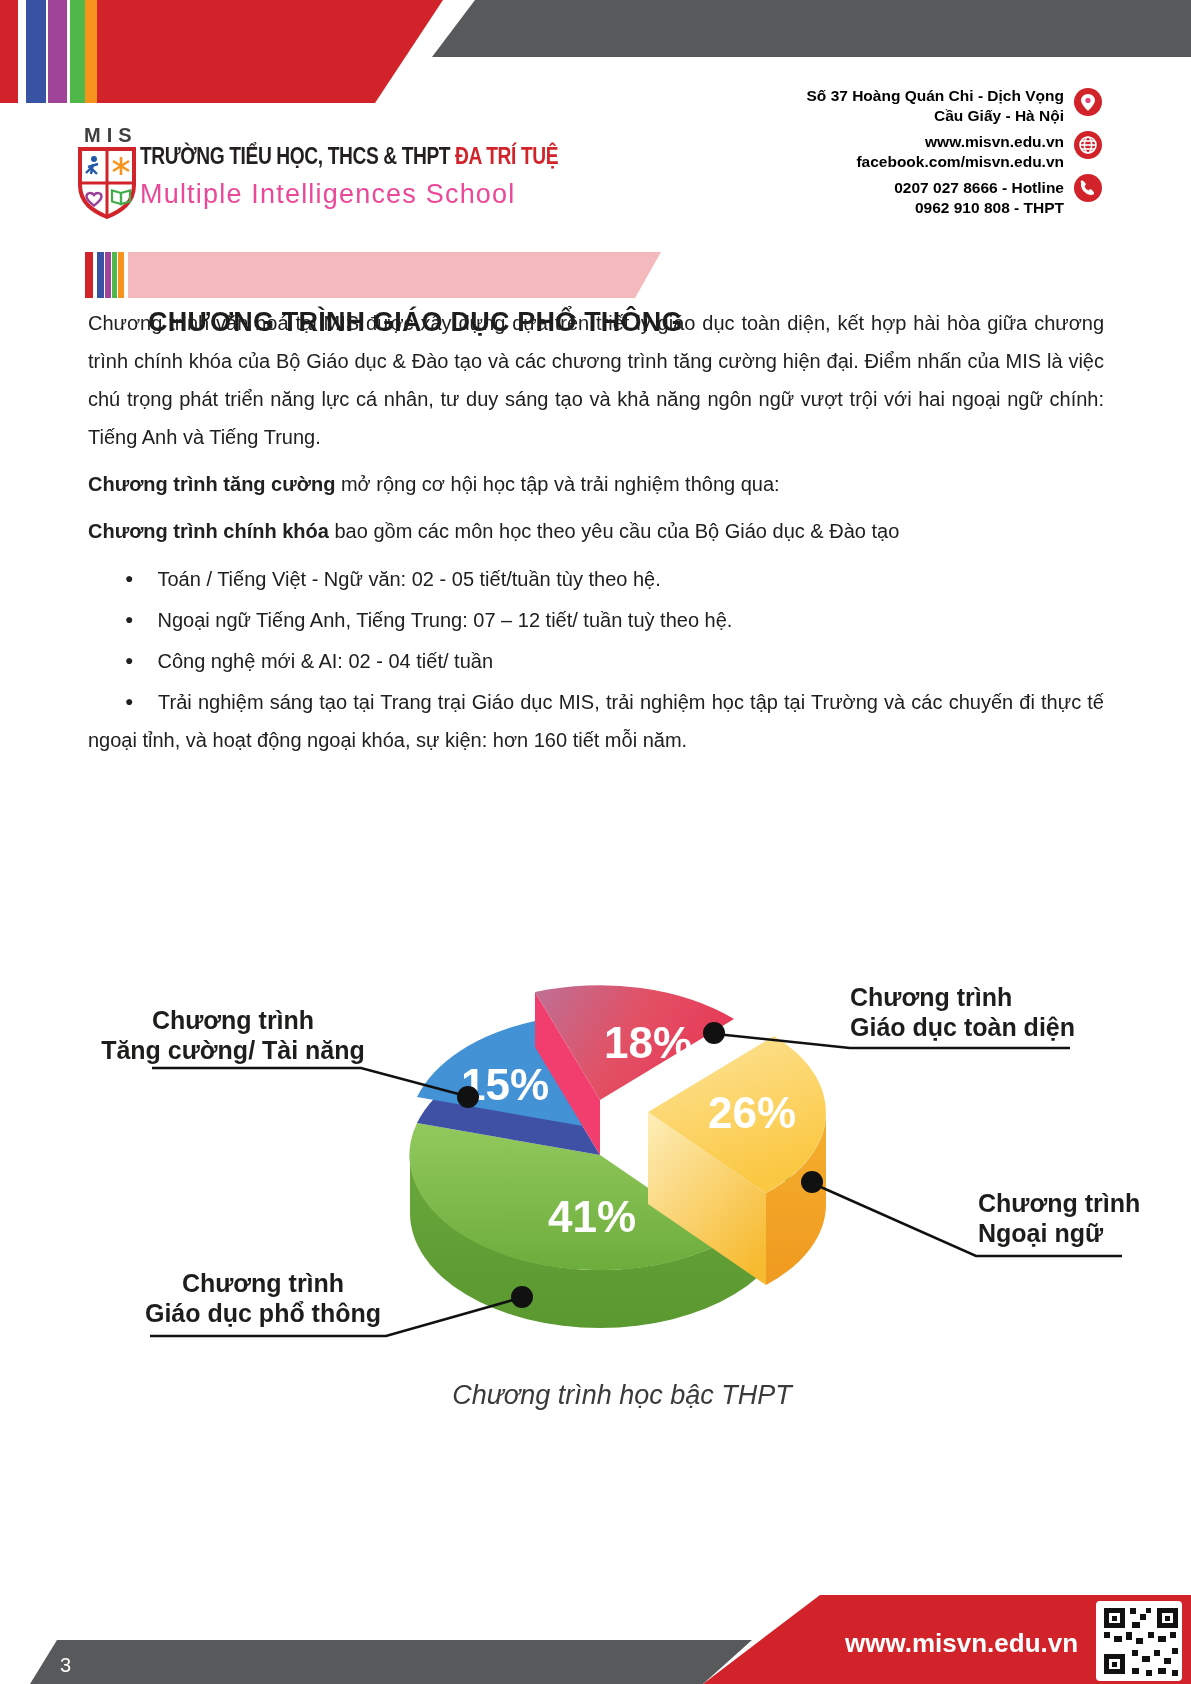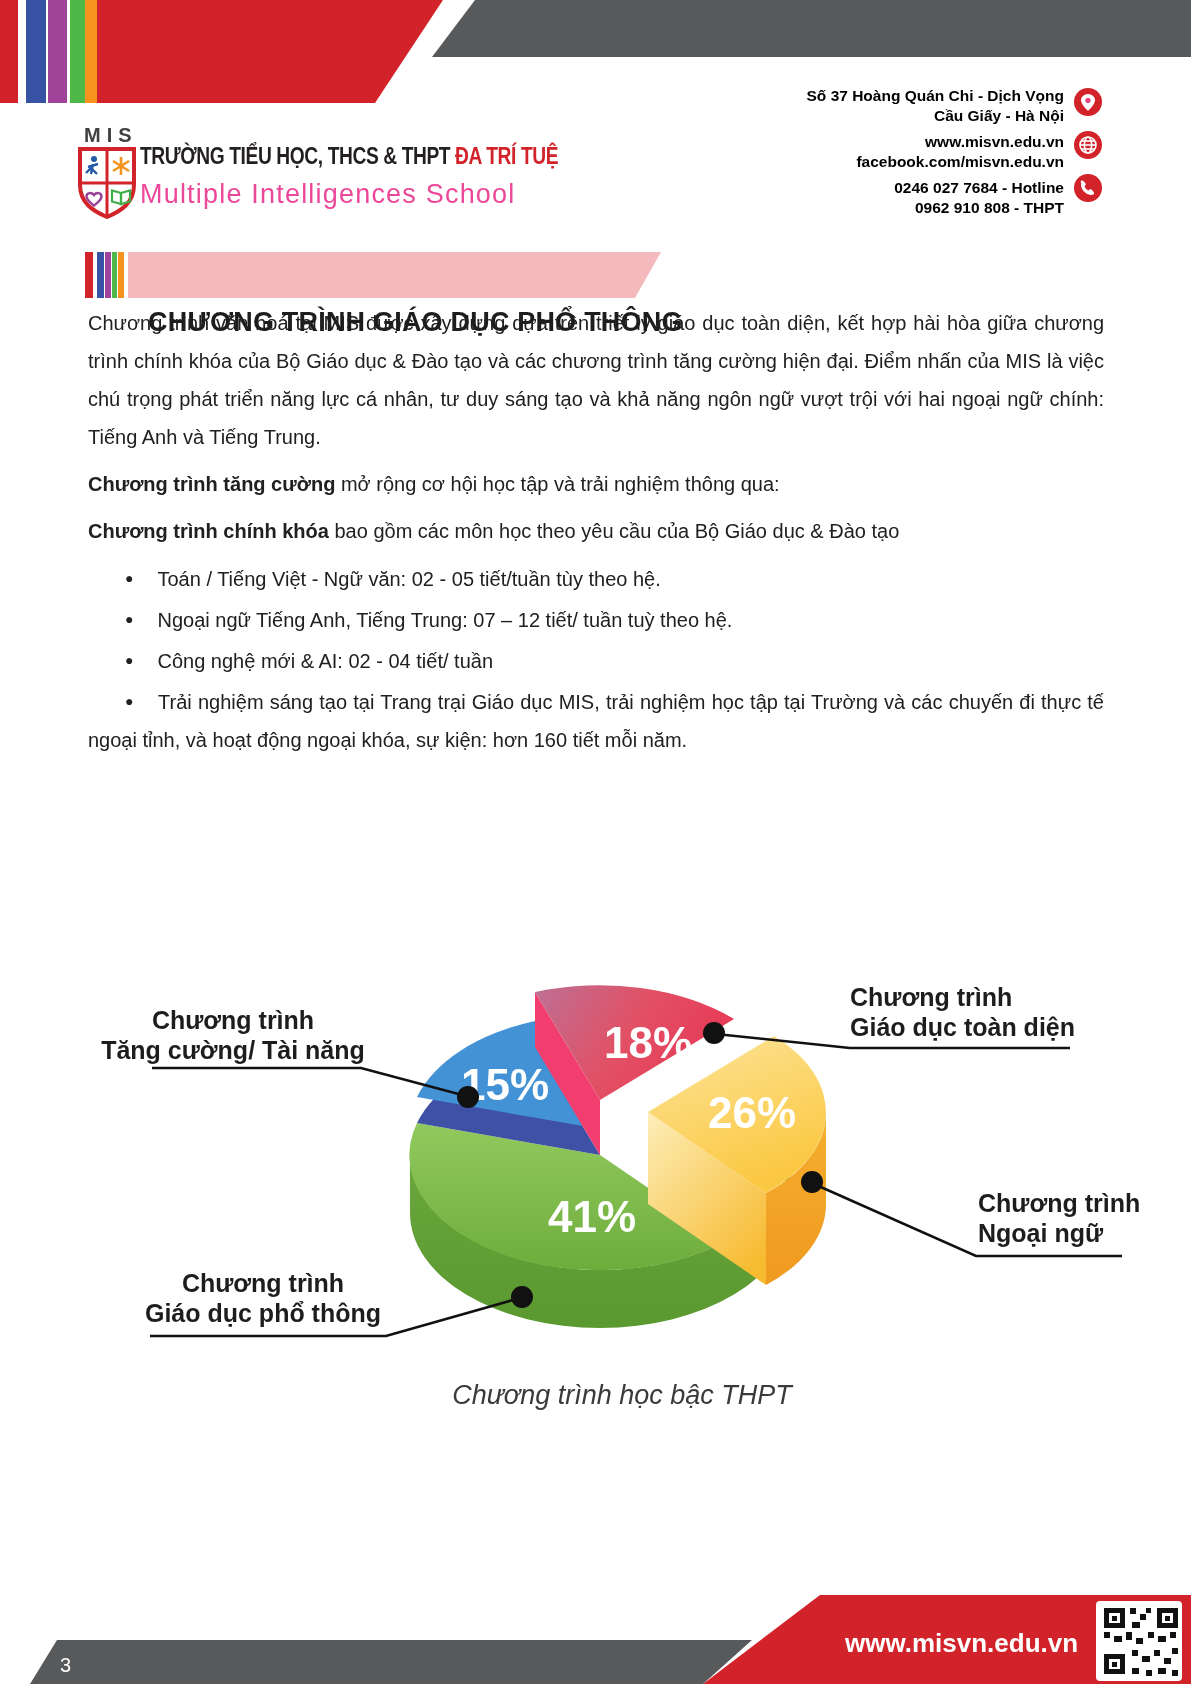--- a/index.html
+++ b/index.html
@@ -88,21 +88,21 @@
   <div class="abs contact">
     <div class="grp">
       <div>Số 37 Hoàng Quán Chi - Dịch Vọng</div>
       <div>Cầu Giấy - Hà Nội</div>
     </div>
     <div class="grp">
       <div>www.misvn.edu.vn</div>
       <div>facebook.com/misvn.edu.vn</div>
     </div>
     <div class="grp">
-      <div>0246 027 7684 - Hotline</div>
+      <div>0207 027 8666 - Hotline</div>
       <div>0962 910 808 - THPT</div>
     </div>
   </div>
   <div class="abs contact-icons">
     <svg width="28" height="28" viewBox="-14 -14 28 28">
       <circle r="14" fill="#d2232a"></circle>
       <path d="M0,-8 C4.2,-8 7,-5 7,-1.4 C7,2.6 0,9 0,9 C0,9 -7,2.6 -7,-1.4 C-7,-5 -4.2,-8 0,-8 Z" fill="#ffffff"></path>
       <circle cy="-1.6" r="2.6" fill="#e6447c"></circle>
     </svg>
     <svg width="28" height="28" viewBox="-14 -14 28 28">

